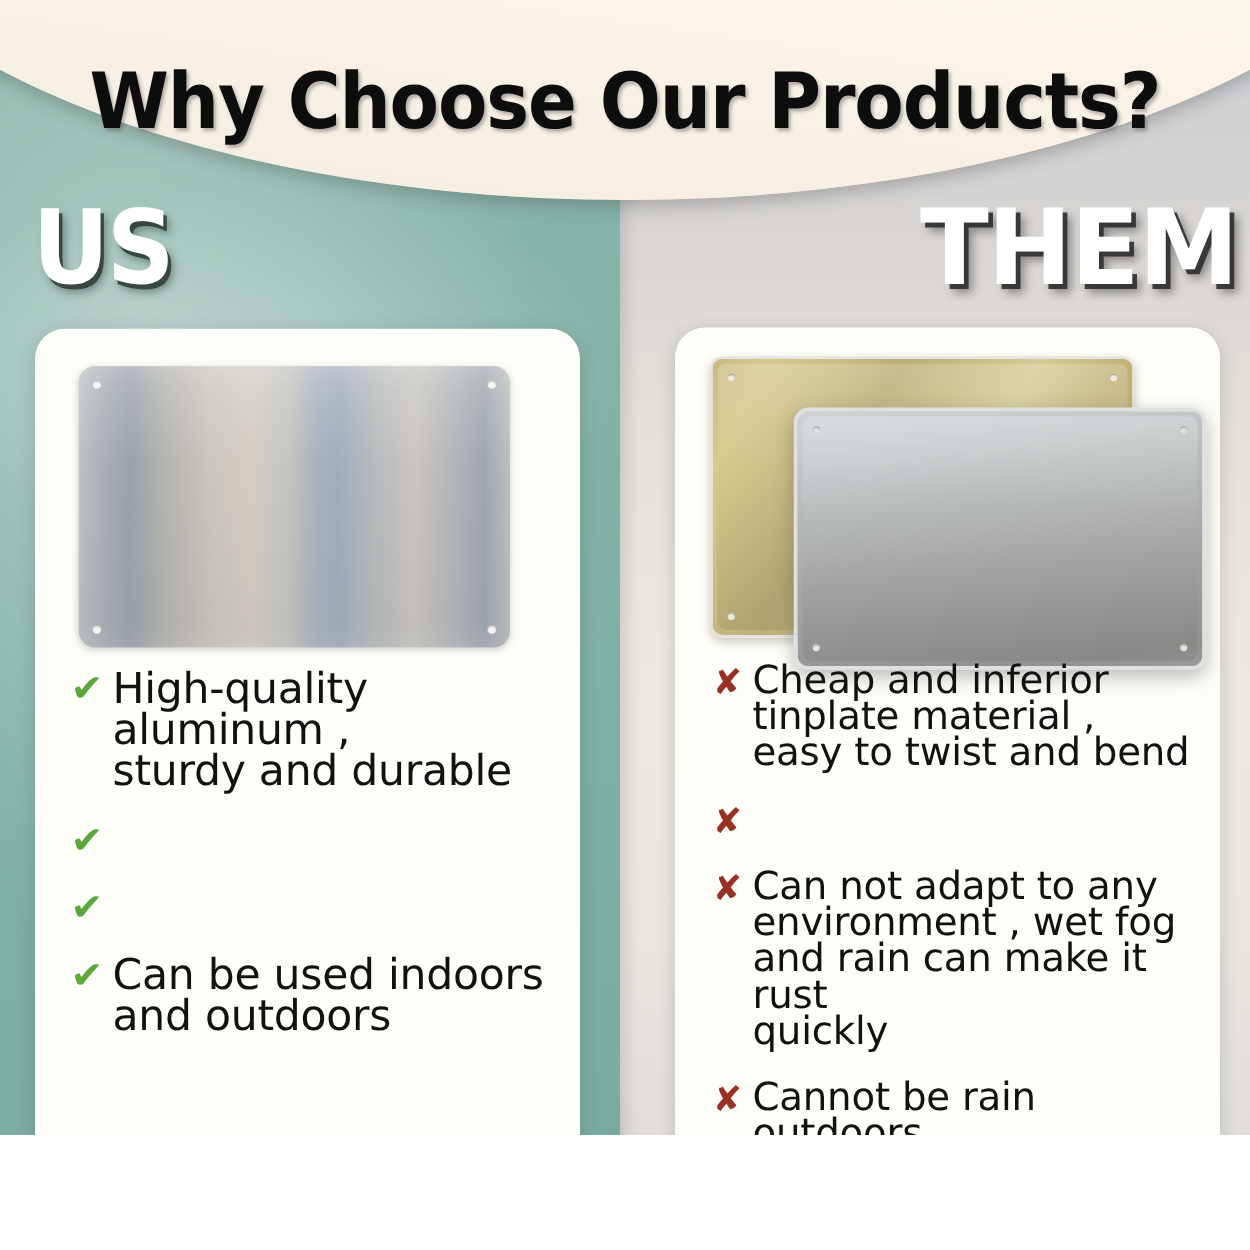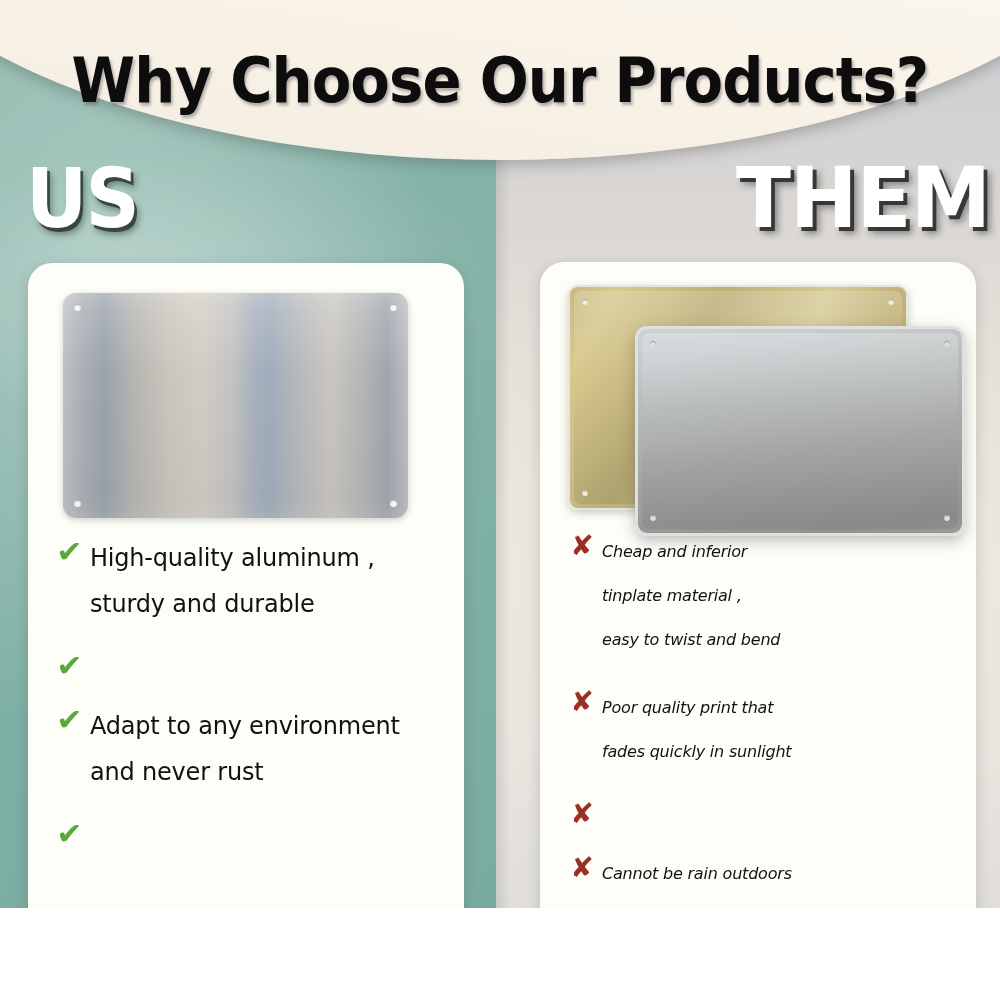--- a/index.html
+++ b/index.html
@@ -303,30 +303,29 @@
     display: inline-block;
     font-size: 28px;
     font-weight: bold;
     color: #9a2f24;
     line-height: 1;
   }
 
   .feature-text {
     flex: 1 1 auto;
     font-family: "DejaVu Sans", "Liberation Sans", sans-serif;
-    font-size: 24px;
-    line-height: 46px;
+    font-size: 34px;
+    line-height: 33px;
     color: #111111;
     letter-spacing: -0.2px;
     white-space: pre-line;
   }
   .list-right .feature-text {
-    font-size: 16px;
-    line-height: 44px;
-    font-style: italic;
+    font-size: 31px;
+    line-height: 29px;
   }
 
   
   .seam {
     position: absolute;
     left: 496px; top: 0;
     width: 14px; height: 1000px;
     background: linear-gradient(90deg, rgba(90,95,95,0.16) 0%, rgba(90,95,95,0) 100%);
     pointer-events: none;
   }
@@ -374,28 +373,28 @@
       <div class="feature-item">
         <span class="mark">
           <span class="check-glyph">✔</span>
         </span>
       </div>
 
       <div class="feature-item">
         <span class="mark">
           <span class="check-glyph">✔</span>
         </span>
-        <span class="feature-text">Adapt to any environment
-and never rust</span>
       </div>
 
       <div class="feature-item">
         <span class="mark">
           <span class="check-glyph">✔</span>
         </span>
+        <span class="feature-text">Can be used indoors
+and outdoors</span>
       </div>
 
     </div>
   </div>
 
   <div class="card card-right">
 
     <div class="prod-right-wrap">
       <div class="plate-gold">
         <span class="plate-hole" style="left:12px;top:12px;"></span>
@@ -418,28 +417,30 @@
         </span>
         <span class="feature-text">Cheap and inferior
 tinplate material ,
 easy to twist and bend</span>
       </div>
 
       <div class="feature-item">
         <span class="mark">
           <span class="x-glyph">✘</span>
         </span>
-        <span class="feature-text">Poor quality print that
-fades quickly in sunlight</span>
       </div>
 
       <div class="feature-item">
         <span class="mark">
           <span class="x-glyph">✘</span>
         </span>
+        <span class="feature-text">Can not adapt to any
+environment , wet fog
+and rain can make it rust
+quickly</span>
       </div>
 
       <div class="feature-item">
         <span class="mark">
           <span class="x-glyph">✘</span>
         </span>
         <span class="feature-text">Cannot be rain outdoors</span>
       </div>
 
     </div>

